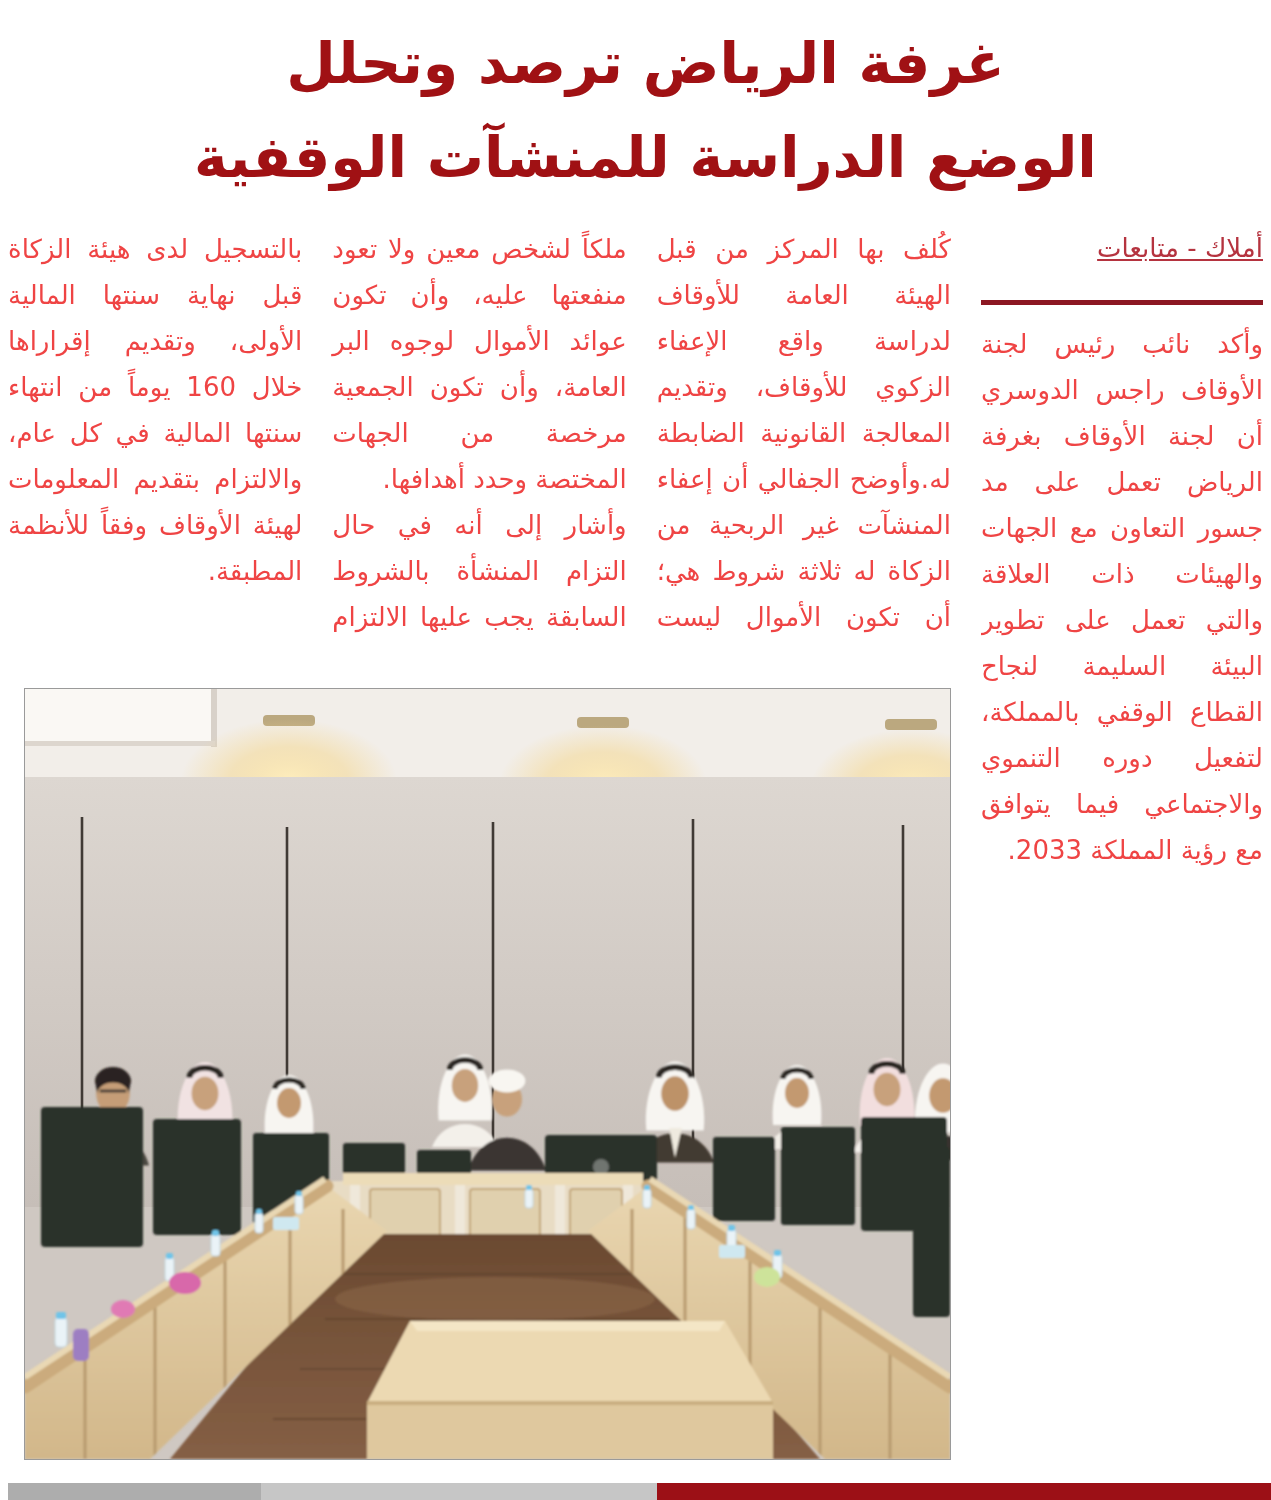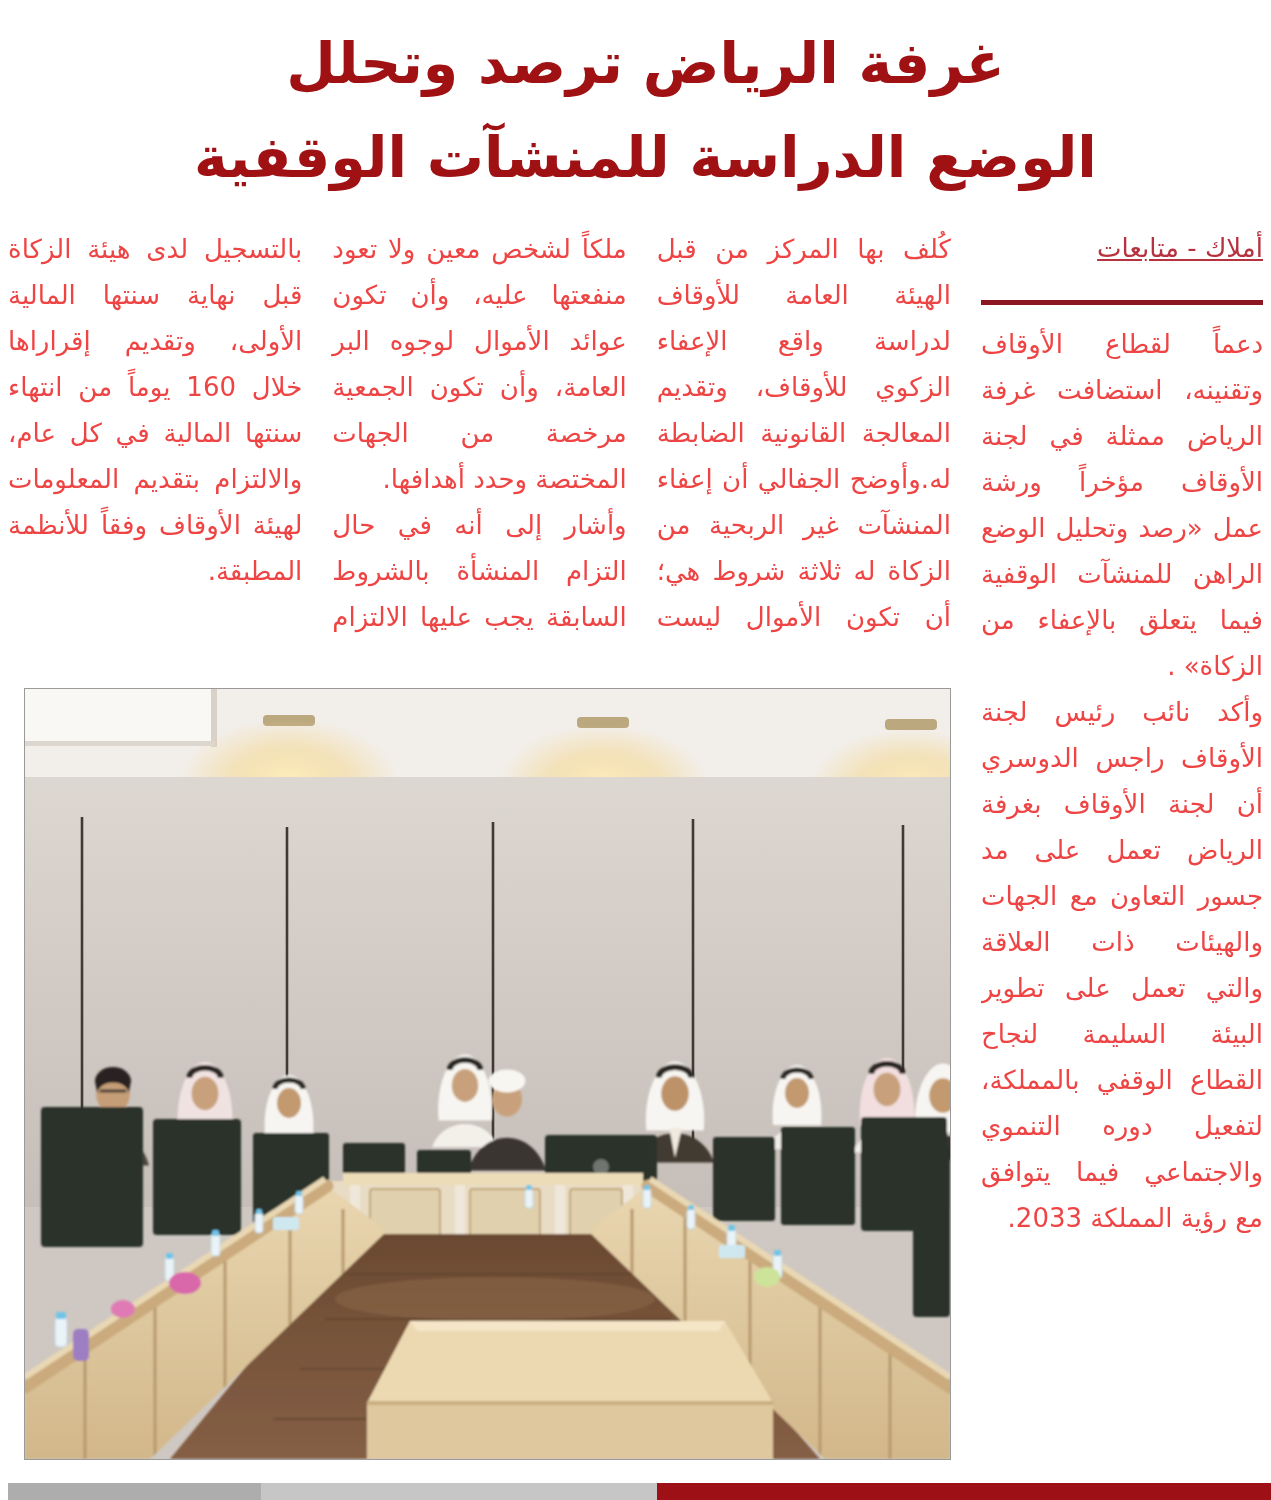--- a/index.html
+++ b/index.html
@@ -91,21 +91,20 @@
   <div class="headline">
     <div class="hl">غرفة الرياض ترصد وتحلل</div>
     <div class="hl">الوضع الدراسة للمنشآت الوقفية</div>
   </div>
 
   <div class="content">
 
     <div class="col-right body-text">
       <div class="section-label">أملاك - متابعات</div>
       <hr class="divider">
-      <p>دعماً لقطاع الأوقاف وتقنينه، استضافت غرفة الرياض ممثلة في لجنة الأوقاف مؤخراً ورشة عمل «رصد وتحليل الوضع الراهن للمنشآت الوقفية فيما يتعلق بالإعفاء من الزكاة» .</p>
       <p>وأكد نائب رئيس لجنة الأوقاف راجس الدوسري أن لجنة الأوقاف بغرفة الرياض تعمل على مد جسور التعاون مع الجهات والهيئات ذات العلاقة والتي تعمل على تطوير البيئة السليمة لنجاح القطاع الوقفي بالمملكة، لتفعيل دوره التنموي والاجتماعي فيما يتوافق مع رؤية المملكة 2033.</p>
     </div>
 
     <div class="main-area">
       <div class="article-cols body-text">
         <p>كُلف بها المركز من قبل الهيئة العامة للأوقاف لدراسة واقع الإعفاء الزكوي للأوقاف، وتقديم المعالجة القانونية الضابطة له.وأوضح الجفالي أن إعفاء المنشآت غير الربحية من الزكاة له ثلاثة شروط هي؛ أن تكون الأموال ليست ملكاً لشخص معين ولا تعود منفعتها عليه، وأن تكون عوائد الأموال لوجوه البر العامة، وأن تكون الجمعية مرخصة من الجهات المختصة وحدد أهدافها.</p>
         <p>وأشار إلى أنه في حال التزام المنشأة بالشروط السابقة يجب عليها الالتزام بالتسجيل لدى هيئة الزكاة قبل نهاية سنتها المالية الأولى، وتقديم إقراراها خلال 160 يوماً من انتهاء سنتها المالية في كل عام، والالتزام بتقديم المعلومات لهيئة الأوقاف وفقاً للأنظمة المطبقة.</p>
       </div>
 
       <div class="photo-frame">

